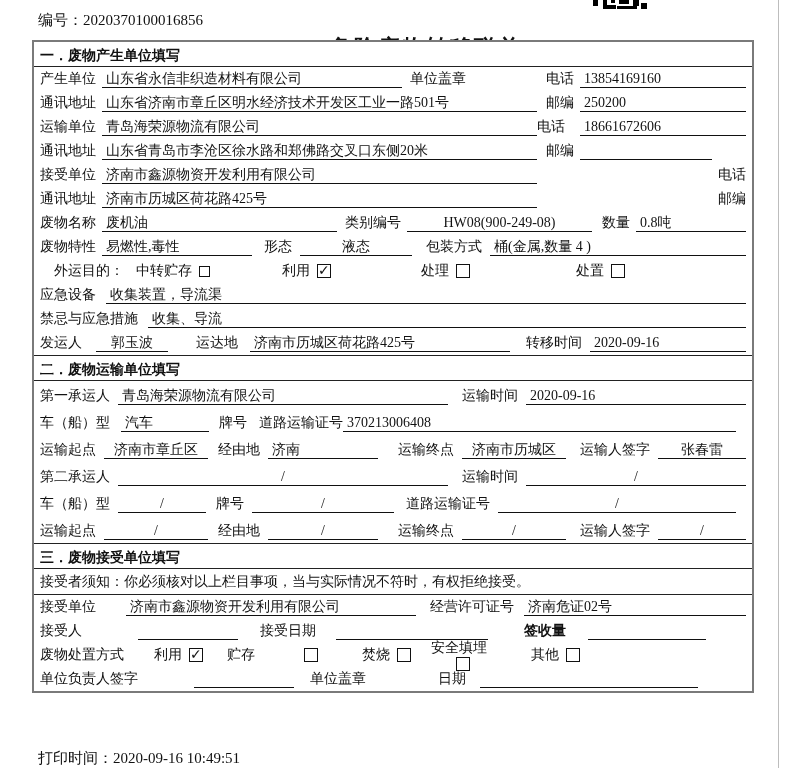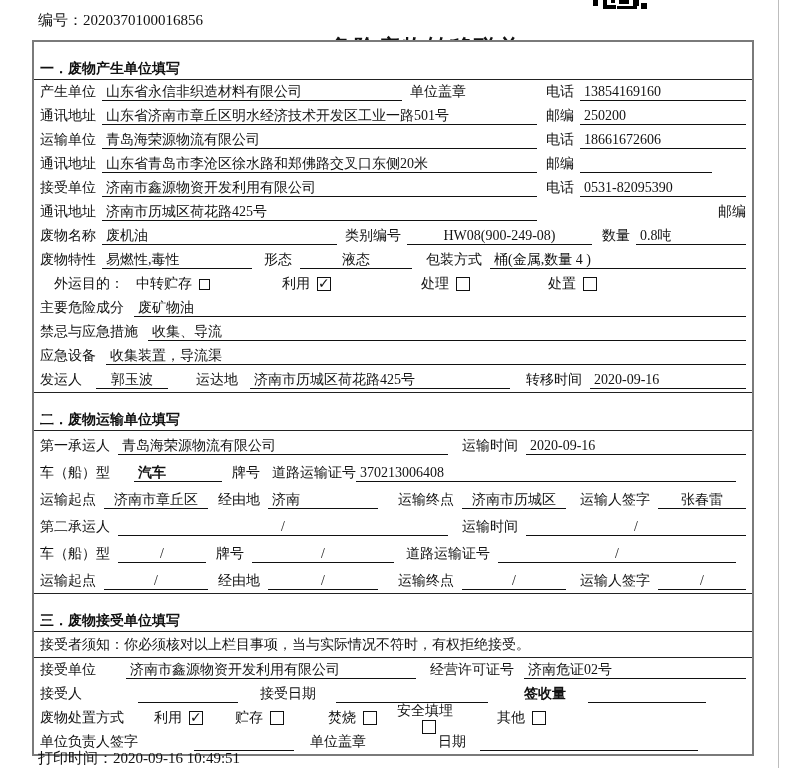--- a/index.html
+++ b/index.html
@@ -11,21 +11,21 @@
   .serial { position:absolute; left:38px; top:11px; font-size:15px; white-space:nowrap; }
   .doc-title {
     position:absolute; left:330px; top:2px; font-size:22px; font-weight:bold;
     font-family:Liberation Serif, serif; letter-spacing:2px; white-space:nowrap;margin-top:31px;
   }
   .qr-frag { position:absolute; left:593px; top:0; }
   .page-edge { position:absolute; left:778px; top:0; width:1px; height:768px; background:#bdbdbd; }
 
   .form { position:absolute; left:32px; top:40px; width:722px; border:2px solid #7a7a7a; box-sizing:border-box; background:#fff; }
   .sec-title {
-    height:21px; line-height:21px; padding:16px 6px 0 6px; font-size:14px; font-weight:bold;
+    height:21px; line-height:21px; padding:3px 6px 0 6px; font-size:14px; font-weight:bold;
     font-family:"Liberation Sans","DejaVu Sans",sans-serif; border-bottom:1.5px solid #222;
   }
   .sec-title.mid { border-top:1.5px solid #222; }
   .frow {
     display:flex; align-items:flex-end; box-sizing:border-box;
     padding:0 6px 3px 6px; font-size:14px; height:24px; line-height:18px; white-space:nowrap;
   }
   .s2 .frow { height:27px; }
   .notice { height:26px; align-items:center; padding-bottom:0; border-bottom:1.5px solid #222; }
   .lbl { white-space:nowrap; }
@@ -84,35 +84,34 @@
       <span class="lbl">通讯地址</span>
       <span class="val" style="width:435px;margin-left:6px;">山东省济南市章丘区明水经济技术开发区工业一路501号</span>
       <span class="lbl ra">邮编</span>
       <span class="val" style="width:166px;margin-left:6px;">250200</span>
     </div>
 
     <div class="frow">
       <span class="lbl">运输单位</span>
       <span class="val" style="width:435px;margin-left:6px;">青岛海荣源物流有限公司</span>
       <span class="lbl ra">电话</span>
-      <span class="val" style="width:166px;margin-left:6px;">18661672606</span>
+      <span class="val" style="width:166px;margin-left:15px;">18661672606</span>
     </div>
 
     <div class="frow">
       <span class="lbl">通讯地址</span>
       <span class="val" style="width:435px;margin-left:6px;">山东省青岛市李沧区徐水路和郑佛路交叉口东侧20米</span>
       <span class="lbl ra">邮编</span>
       <span class="val" style="width:132px;margin-left:6px;margin-right:34px;"></span>
     </div>
 
     <div class="frow">
       <span class="lbl">接受单位</span>
       <span class="val" style="width:435px;margin-left:6px;">济南市鑫源物资开发利用有限公司</span>
       <span class="lbl ra">电话</span>
-      <span class="val" style="width:166px;margin-left:6px;">0531-82095390</span>
     </div>
 
     <div class="frow">
       <span class="lbl">通讯地址</span>
       <span class="val" style="width:435px;margin-left:6px;">济南市历城区荷花路425号</span>
       <span class="lbl ra">邮编</span>
     </div>
 
     <div class="frow">
       <span class="lbl">废物名称</span>
@@ -139,39 +138,35 @@
         <span class="cb" style="width:9px;height:9px;"></span>
       </span>
       <span class="opt" style="margin-left:72px;">
         <span>利用</span>
         <span class="cb checked"></span>
       </span>
       <span class="opt" style="margin-left:90px;">
         <span>处理</span>
         <span class="cb"></span>
       </span>
-      <span class="opt" style="margin-left:78px;align-items:center;">
+      <span class="opt" style="margin-left:106px;align-items:center;">
         <span>处置</span>
         <span class="cb"></span>
       </span>
     </div>
 
-    <div class="frow">
-      <span class="lbl">主要危险成分</span>
-      <span class="val grow" style="margin-left:10px;">废矿物油</span>
+
+    <div class="frow">
+      <span class="lbl">应急设备</span>
+      <span class="val grow" style="margin-left:10px;">收集装置，导流渠</span>
     </div>
 
     <div class="frow">
       <span class="lbl">禁忌与应急措施</span>
       <span class="val grow" style="margin-left:10px;">收集、导流</span>
-    </div>
-
-    <div class="frow">
-      <span class="lbl">应急设备</span>
-      <span class="val grow" style="margin-left:10px;">收集装置，导流渠</span>
     </div>
 
     <div class="frow">
       <span class="lbl">发运人</span>
       <span class="val c" style="width:72px;margin-left:14px;">郭玉波</span>
       <span class="lbl" style="margin-left:28px;">运达地</span>
       <span class="val" style="width:260px;margin-left:12px;">济南市历城区荷花路425号</span>
       <span class="lbl" style="margin-left:16px;">转移时间</span>
       <span class="val grow" style="margin-left:8px;">2020-09-16</span>
     </div>
@@ -182,21 +177,21 @@
 
       <div class="frow">
         <span class="lbl">第一承运人</span>
         <span class="val" style="width:330px;margin-left:8px;">青岛海荣源物流有限公司</span>
         <span class="lbl" style="margin-left:14px;">运输时间</span>
         <span class="val grow" style="margin-left:8px;">2020-09-16</span>
       </div>
 
       <div class="frow">
         <span class="lbl">车（船）型</span>
-        <span class="val" style="width:88px;margin-left:24px;font-weight:bold;">汽车</span>
+        <span class="val" style="width:88px;margin-left:11px;">汽车</span>
         <span class="lbl" style="margin-left:10px;">牌号</span>
         <span class="lbl" style="margin-left:12px;">道路运输证号</span>
         <span class="val grow" style="margin-right:10px;">370213006408</span>
       </div>
 
       <div class="frow">
         <span class="lbl">运输起点</span>
         <span class="val c" style="width:104px;margin-left:8px;">济南市章丘区</span>
         <span class="lbl" style="margin-left:10px;">经由地</span>
         <span class="val" style="width:110px;margin-left:8px;">济南</span>
@@ -255,21 +250,21 @@
       <span class="lbl" style="margin-left:36px;font-weight:bold;">签收量</span>
       <span class="val grow" style="margin-left:22px;margin-right:40px;"></span>
     </div>
 
     <div class="frow" style="align-items:center;padding-bottom:0;">
       <span class="lbl">废物处置方式</span>
       <span class="opt" style="margin-left:30px;">
         <span>利用</span>
         <span class="cb checked"></span>
       </span>
-      <span class="opt" style="margin-left:32px;">
+      <span class="opt" style="margin-left:24px;gap:42px;">
         <span>贮存</span>
         <span class="cb"></span>
       </span>
       <span class="opt" style="margin-left:44px;">
         <span>焚烧</span>
         <span class="cb"></span>
       </span>
       <span class="opt" style="margin-left:20px;flex-direction:column;">
         <span>安全填埋</span>
         <span class="cb"></span>

